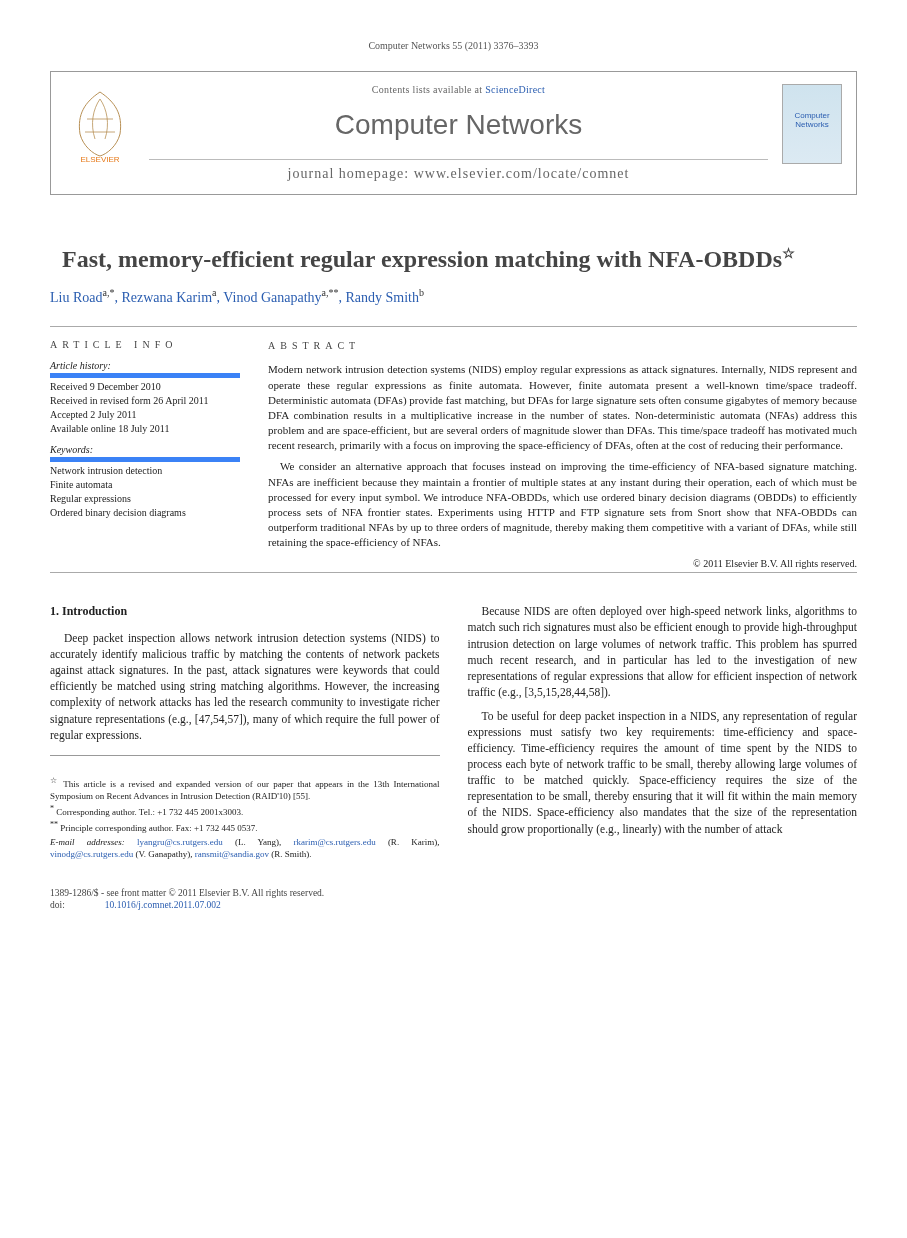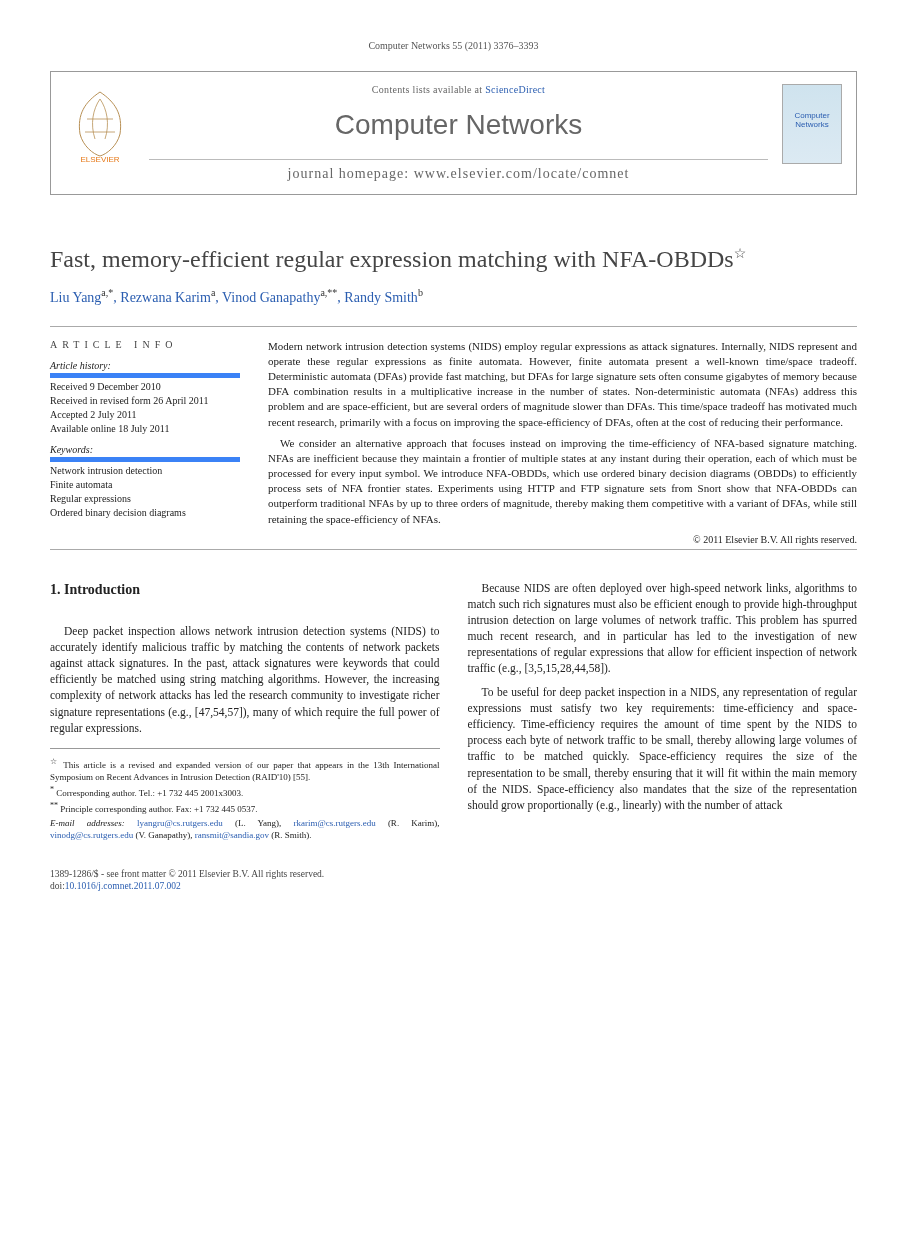--- a/index.html
+++ b/index.html
@@ -69,22 +69,22 @@
     color: #2a5db0;
     text-align: center;
     padding-top: 26px;
     box-sizing: border-box;
     font-family: Arial, sans-serif;
   }
   .title {
     font-family: Georgia, serif;
     font-size: 24px;
     color: #454545;
-    margin: 0 0 14px;
-    font-weight: normal;
+    margin: 0 12px 14px;
+    font-weight: bold;
   }
   .title-star { font-size: 14px; vertical-align: super; }
   .authors {
     font-size: 14px;
     color: #2a5db0;
     margin-bottom: 10px;
   }
   .authors .aff-sup { color: #333; font-size: 10px; vertical-align: super; }
   .affiliations {
     font-size: 10px;
@@ -132,41 +132,41 @@
   .copyright-line { text-align: right; font-size: 10px; margin-top: 6px; }
   .body-columns {
     column-count: 2;
     column-gap: 28px;
     font-size: 11.5px;
     text-align: justify;
     line-height: 1.4;
   }
   .section-heading {
     font-weight: bold;
-    font-size: 14px;
-    margin: 0 0 24px;
+    font-size: 12px;
+    margin: 0 0 10px;
   }
   .body-columns p { margin: 0 0 8px; text-indent: 14px; }
   .footnotes {
     border-top: 1px solid #999;
     margin-top: 12px;
-    padding-top: 8px;
+    padding-top: 20px;
     font-size: 9px;
     line-height: 1.35;
     break-inside: avoid-column;
   }
   .footnotes div { margin-bottom: 2px; }
   .footnotes a, .ref-link { color: #2a5db0; text-decoration: none; }
   .doi-block {
     margin-top: 26px;
     font-size: 9.5px;
     color: #444;
     line-height: 1.3;
   }
-  .doi-block a { color: #2a5db0; text-decoration: none; }
+  .doi-block a { color: #2a5db0; text-decoration: none; margin-left: 40px; }
   sup.sym { font-size: 8px; }
 </style>
 </head>
 <body>
 
 <div class="top-citation">Computer Networks 55 (2011) 3376–3393</div>
 
 <div class="header-box">
   <div class="header-row">
     <svg class="elsevier-logo" viewBox="0 0 70 80">
@@ -186,21 +186,21 @@
     </div>
     <div class="cover-thumb">Computer Networks</div>
   </div>
 </div>
 
 <h1 class="title">
   <span>Fast, memory-efficient regular expression matching with NFA-OBDDs</span><span class="title-star">☆</span>
 </h1>
 
 <div class="authors">
-  <span><span>Liu Yang</span></span><span class="aff-sup">a,*</span>,
+  <span><span>Liu Road</span></span><span class="aff-sup">a,*</span>,
   <span><span>Rezwana Karim</span></span><span class="aff-sup">a</span>,
   <span><span>Vinod Ganapathy</span></span><span class="aff-sup">a,**</span>,
   <span><span>Randy Smith</span></span><span class="aff-sup">b</span>
 </div>
 
 <div class="affiliations">
 </div>
 
 <div class="info-abstract-row">
   <div class="info-col">
@@ -210,20 +210,21 @@
     <div class="info-item">Received in revised form 26 April 2011</div>
     <div class="info-item">Accepted 2 July 2011</div>
     <div class="info-item">Available online 18 July 2011</div>
     <div class="info-sub">Keywords:</div>
     <div class="info-item">Network intrusion detection</div>
     <div class="info-item">Finite automata</div>
     <div class="info-item">Regular expressions</div>
     <div class="info-item">Ordered binary decision diagrams</div>
   </div>
   <div class="abstract-col">
+    <div class="abstract-heading">ABSTRACT</div>
     <p>Modern network intrusion detection systems (NIDS) employ regular expressions as attack signatures. Internally, NIDS represent and operate these regular expressions as finite automata. However, finite automata present a well-known time/space tradeoff. Deterministic automata (DFAs) provide fast matching, but DFAs for large signature sets often consume gigabytes of memory because DFA combination results in a multiplicative increase in the number of states. Non-deterministic automata (NFAs) address this problem and are space-efficient, but are several orders of magnitude slower than DFAs. This time/space tradeoff has motivated much recent research, primarily with a focus on improving the space-efficiency of DFAs, often at the cost of reducing their performance.</p>
     <p>We consider an alternative approach that focuses instead on improving the time-efficiency of NFA-based signature matching. NFAs are inefficient because they maintain a frontier of multiple states at any instant during their operation, each of which must be processed for every input symbol. We introduce NFA-OBDDs, which use ordered binary decision diagrams (OBDDs) to efficiently process sets of NFA frontier states. Experiments using HTTP and FTP signature sets from Snort show that NFA-OBDDs can outperform traditional NFAs by up to three orders of magnitude, thereby making them competitive with a variant of DFAs, while still retaining the space-efficiency of NFAs.</p>
     <div class="copyright-line">© 2011 Elsevier B.V. All rights reserved.</div>
   </div>
 </div>
 
 <div class="body-columns">
   <div class="section-heading">1. Introduction</div>
   <p><span>Deep packet inspection allows network intrusion detection systems (NIDS) to accurately identify malicious traffic by matching the contents of network packets against attack signatures. In the past, attack signatures were keywords that could efficiently be matched using string matching algorithms. However, the increasing complexity of network attacks has led the research community to investigate richer signature representations (e.g., [47,54,57]), many of which require the full power of regular expressions.</span></p>
 

